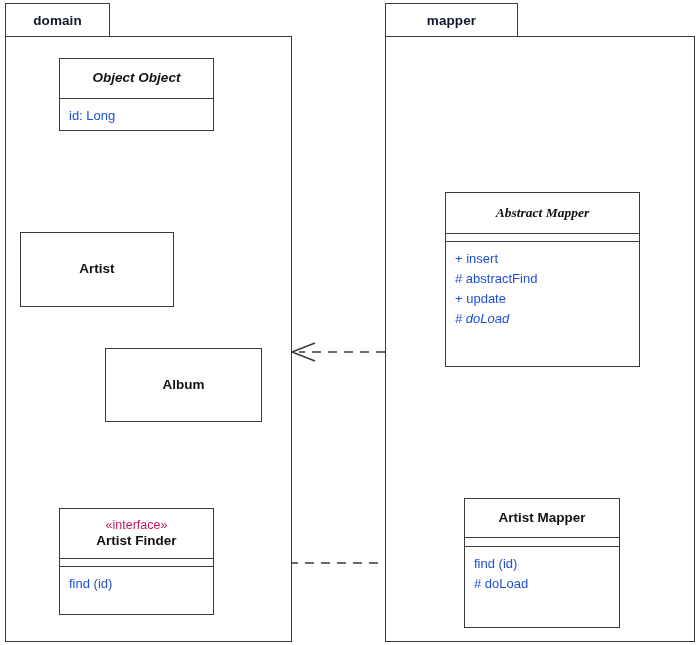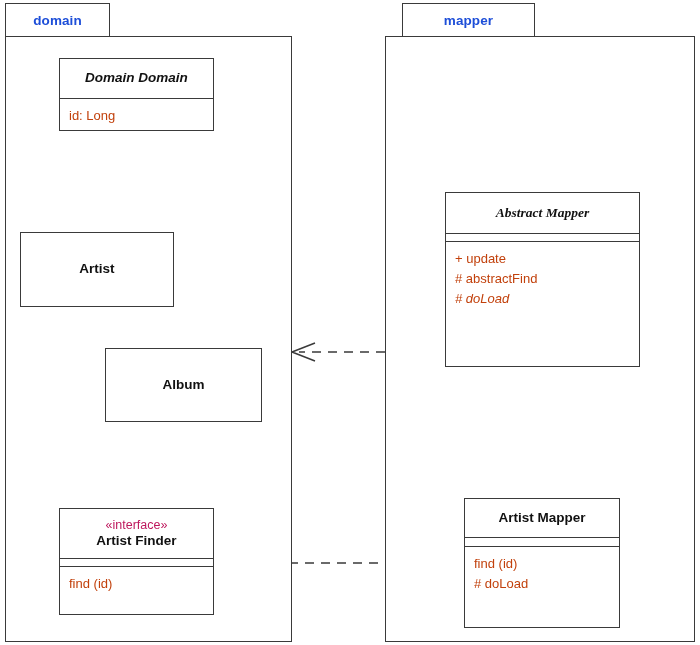--- a/index.html
+++ b/index.html
@@ -31,21 +31,21 @@
   }
   .pkg-tab {
     z-index: 5;
     display: flex;
     align-items: center;
     justify-content: center;
   }
   .pkg-tab-label {
     font-size: 13.5px;
     font-weight: bold;
-    color: #1d4ed8;
+    color: #0f172a;
     letter-spacing: 0.1px;
   }
   .pkg-body { z-index: 1; }
   .umlbox { z-index: 6; }
   .compartment {
     box-sizing: border-box;
     width: 100%;
   }
   .compartment + .compartment {
     border-top: 1.6px solid #3a3a3a;
@@ -71,38 +71,38 @@
   .cls-name.abstract { font-style: italic; }
   .stereotype {
     font-size: 12.5px;
     font-weight: normal;
     font-style: normal;
     color: #be185d;
     line-height: 1.3;
   }
   .feature {
     font-size: 13px;
-    color: #c2410c;
+    color: #1d4ed8;
     line-height: 1.53;
     white-space: pre;
   }
   .feature.abstract { font-style: italic; }
 </style>
 </head>
 <body>
 
 <div id="canvas">
 
   <div class="pkg-body" style="left:5px; top:36px; width:287px; height:606px;"></div>
   <div class="pkg-body" style="left:385px; top:36px; width:310px; height:606px;"></div>
 
   <div class="pkg-tab" style="left:5px; top:3px; width:105px; height:34px;">
     <span class="pkg-tab-label">domain</span>
   </div>
-  <div class="pkg-tab" style="left:385px; top:3px; width:133px; height:34px;margin-left:17px;">
+  <div class="pkg-tab" style="left:385px; top:3px; width:133px; height:34px;">
     <span class="pkg-tab-label">mapper</span>
   </div>
 
   <svg class="layer" viewBox="0 0 700 645" xmlns="http://www.w3.org/2000/svg">
     <g stroke="#3a3a3a" stroke-width="1.6" fill="none">
 
       <g>
         <polygon points="136.5,133 116,175 157,175" fill="#ffffff" stroke="#3a3a3a" stroke-width="1.6"></polygon>
         <line x1="136.5" y1="175" x2="136.5" y2="212"></line>
         <line x1="97" y1="212" x2="222" y2="212"></line>
@@ -128,21 +128,21 @@
       <g>
         <line x1="273" y1="563" x2="464" y2="563" stroke-dasharray="9 7"></line>
         <polygon points="214,563 273,535 273,591" fill="#ffffff" stroke="#3a3a3a" stroke-width="1.6"></polygon>
       </g>
 
     </g>
   </svg>
 
   <div class="umlbox" style="left:59px; top:58px; width:155px; height:73px;">
     <div class="compartment c-title" style="height:39px;">
-      <span class="cls-name abstract">Domain Domain</span>
+      <span class="cls-name abstract">Object Object</span>
     </div>
     <div class="compartment c-body" style="height:32px;">
       <div class="feature">id: Long</div>
     </div>
   </div>
 
   <div class="umlbox" style="left:20px; top:232px; width:154px; height:75px;">
     <div class="compartment c-title" style="height:100%;">
       <span class="cls-name">Artist</span>
     </div>
@@ -164,22 +164,23 @@
       <div class="feature">find (id)</div>
     </div>
   </div>
 
   <div class="umlbox" style="left:445px; top:192px; width:195px; height:175px;">
     <div class="compartment c-title" style="height:40px;font-family:Liberation Serif, serif;">
       <span class="cls-name abstract">Abstract Mapper</span>
     </div>
     <div class="compartment c-empty" style="height:8px;"></div>
     <div class="compartment c-body" style="height:127px;">
+      <div class="feature">+ insert</div>
+      <div class="feature"># abstractFind</div>
       <div class="feature">+ update</div>
-      <div class="feature"># abstractFind</div>
       <div class="feature abstract"># doLoad</div>
     </div>
   </div>
 
   <div class="umlbox" style="left:464px; top:498px; width:156px; height:130px;">
     <div class="compartment c-title" style="height:38px;text-align:center;">
       <span class="cls-name">Artist Mapper</span>
     </div>
     <div class="compartment c-empty" style="height:9px;"></div>
     <div class="compartment c-body" style="height:83px;">

